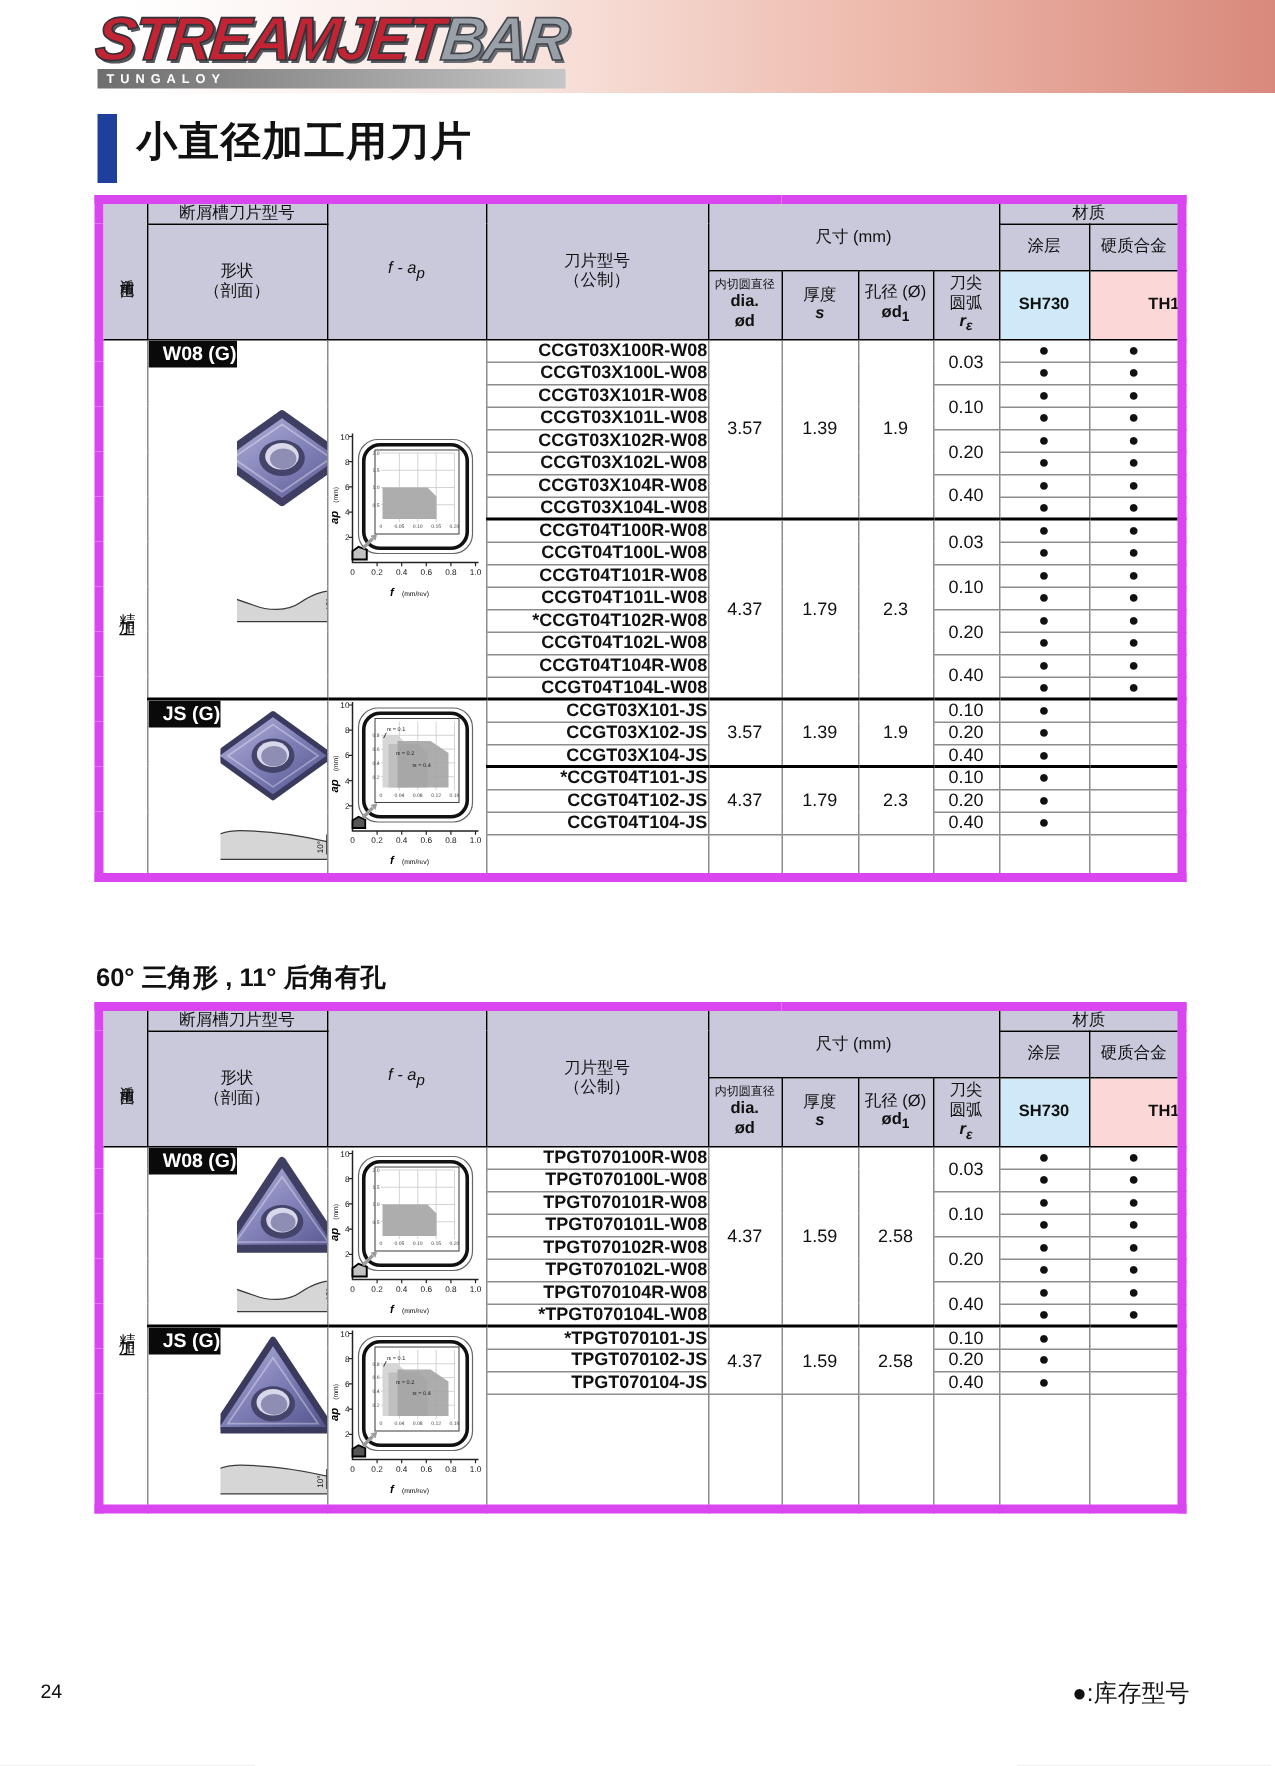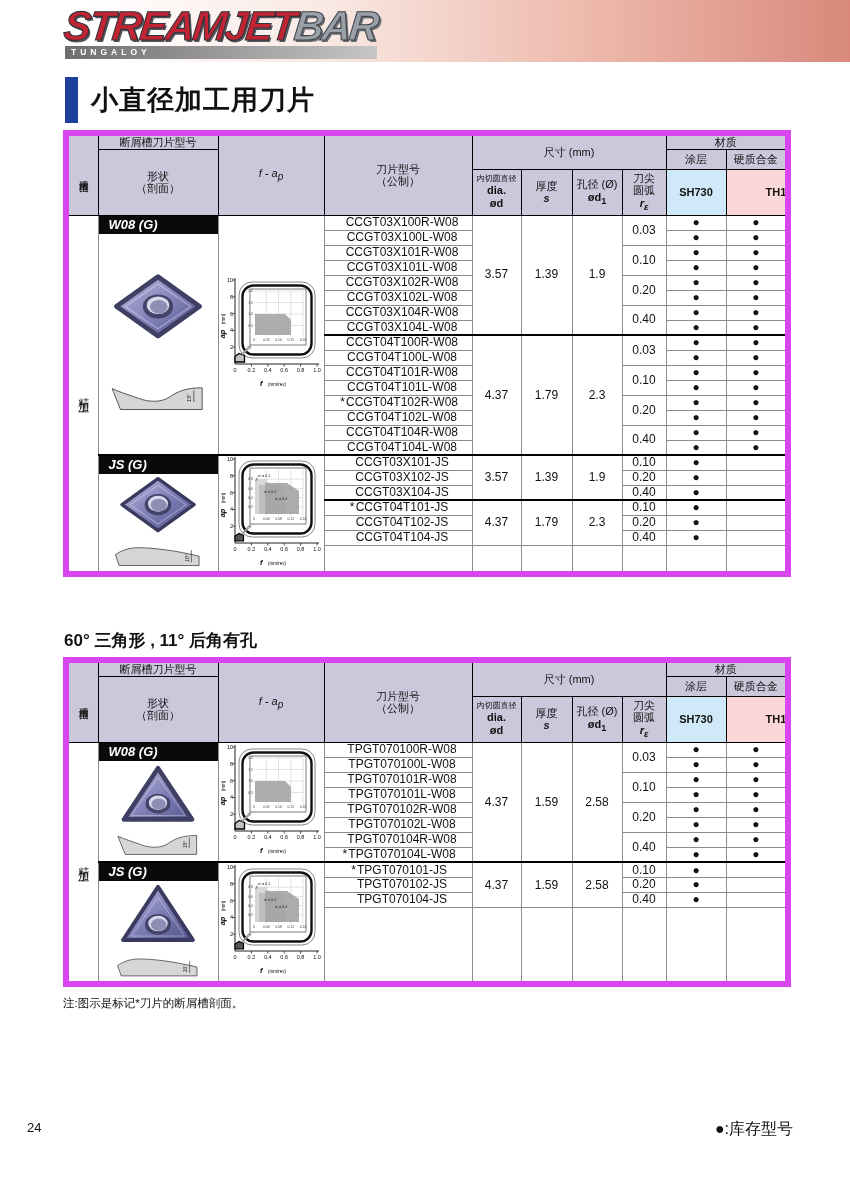--- a/index.html
+++ b/index.html
@@ -12,55 +12,55 @@
     background:linear-gradient(90deg,#ffffff 0%,#ffffff 10%,#f9e9e4 38%,#eebbae 68%,#d8897b 100%); }
   .logo { position:absolute; left:64px; top:6px; font-weight:bold; font-style:italic;
           font-size:41px; letter-spacing:-2px; line-height:1; transform:skewX(-6deg); white-space:nowrap; }
   .logo .main { color:#c22433; -webkit-text-stroke:1.1px #32323a; text-shadow:2px 2px 0 #55555c; }
   .logo .accent { color:#9aa0a8; -webkit-text-stroke:1.1px #41454b; text-shadow:2px 2px 0 #6a6e74; }
   .brandstrip { position:absolute; left:65px; top:46px; width:312px; height:13px;
     background:linear-gradient(90deg,#6e6e6e,#c6c6c6); color:#fff; font-size:8.5px; font-weight:bold;
     letter-spacing:4px; line-height:13px; padding-left:6px; }
 
   
-  .titleblock { display:flex; align-items:center; margin:14px 0 6px 65px; height:48px; }
+  .titleblock { display:flex; margin:14px 0 6px 65px; height:48px; }
   .bluebar { width:13px; height:46px; background:#1e3f9b; }
   .pagetitle { font-size:27px; font-weight:bold; margin-left:13px; letter-spacing:1px; }
   .sectiontitle { margin:0 0 5px 64px; font-size:17px; font-weight:bold; }
   .sectiontitle.second { margin-top:52px; }
 
   
   .cat-table { border-collapse:collapse; table-layout:fixed; width:722px; margin-left:63px;
                border:6px solid #d946ef; }
   .cat-table th, .cat-table td { border:1px solid #8c8c8c; overflow:hidden; }
   .cat-table thead th { border-color:#000; background:#c9c9db; font-weight:normal; font-size:11px;
                         text-align:center; vertical-align:middle; line-height:1.15; }
-  tr.h1 th { height:15px; } tr.h2 th { height:20px; } tr.h3 th { height:46px; }
+  tr.h1 th { height:15px; } tr.h2 th { height:31px; } tr.h3 th { height:46px; }
   .vhead { writing-mode:vertical-rl; text-orientation:upright; font-size:9.5px; letter-spacing:1px; margin:0 auto; }
   .th-fap { font-size:16px; font-weight:bold; font-style:italic;margin-top:20px; }
   .th-fap sub { font-size:10px; }
   .th-model { font-size:11.5px; }
   .tiny { font-size:8px; }
   .bld { font-weight:bold; } .it { font-style:italic; }
   .th-sh730 { background:#cfe9f8 !important; font-size:17px; font-weight:bold !important; }
   .th-th10  { background:#fcd7d7 !important; font-size:17px; font-weight:bold !important;padding-left:39px; }
   .th-dia div, .th-s div, .th-d1 div, .th-re div { line-height:1.2; }
 
   .data-row td { height:15px; font-size:12px; line-height:13px; padding:0; vertical-align:middle; }
   tr.re-top td { border-top:1px solid #000; }
   tr.sg-top td, tr.group-top td { border-top:2px solid #000; }
-  .model-cell { text-align:center; font-weight:normal; white-space:nowrap; }
+  .model-cell { text-align:right; font-weight:bold; white-space:nowrap; }
   .model-cell .star { display:inline-block; width:8px; padding-left:1px; }
   .num-cell { text-align:center; }
   .dot-cell { text-align:center; font-size:9px; }
   .apply-cell { background:#fff; }
   .apply-cell .vtext { writing-mode:vertical-rl; text-orientation:upright; font-size:11px;
                        letter-spacing:3px; margin:0 auto; }
   .shape-cell, .fap-cell { position:relative; padding:0; }
-  .shape-inner { position:absolute; inset:0; display:flex; flex-direction:column;font-style:italic; }
+  .shape-inner { position:absolute; inset:0; display:flex; flex-direction:row; }
   .band { height:18px; background:#0a0a0a; color:#fff; font-size:13px; font-weight:bold;
           line-height:18px; padding-left:10px; flex:0 0 auto; }
   .shape-body { flex:1; display:flex; flex-direction:column; justify-content:space-evenly;
                 align-items:center; padding:2px 0; overflow:hidden; }
   .insert { width:96px; height:auto; }
   .cross { width:100px; height:auto; }
   .fap-inner { position:absolute; inset:0; display:flex; align-items:center; justify-content:center; }
   .fapchart text { font-family:"Liberation Sans", sans-serif; }
   .empty-row td { padding:0; }
 
@@ -816,16 +816,15 @@
           <td></td>
           <td></td>
           <td></td>
           <td></td>
           <td></td>
           <td></td>
         </tr>
       </tbody>
   </table>
 
-  <div class="note">注:图示是标记*刀片的断屑槽剖面。</div>
   <div class="stock-legend">●:库存型号</div>
   <div class="page-number">24</div>
 </div>
 
 </body></html>

